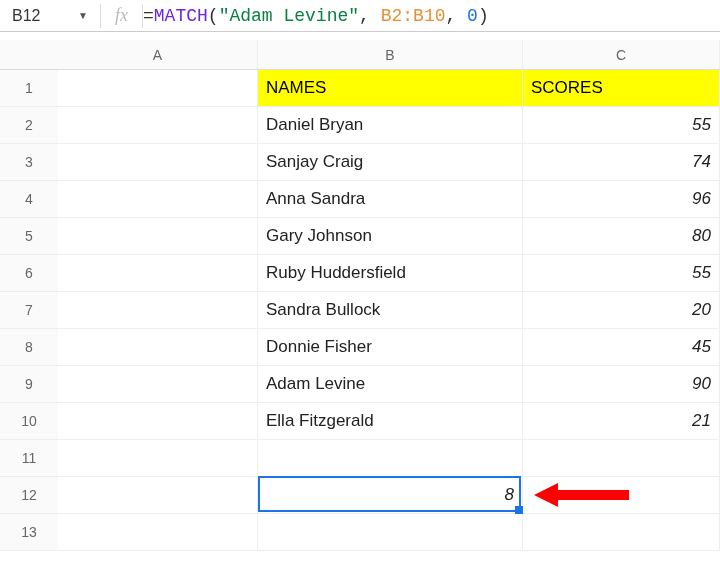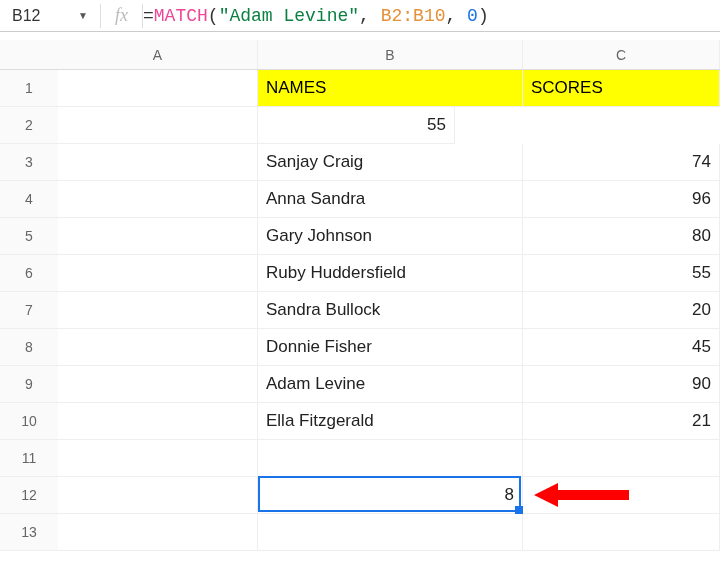--- a/index.html
+++ b/index.html
@@ -44,21 +44,21 @@
       padding: 0 14px;
     }
     .formula-input {
       flex: 1;
       font-family: 'Consolas', 'Courier New', monospace;
       font-size: 18px;
       padding-right: 10px;
       white-space: nowrap;
     }
     .tok-eq { color: #333; }
-    .tok-fn { color: #ec4899; }
+    .tok-fn { color: #6d28d9; }
     .tok-paren { color: #333; }
     .tok-str { color: #0b8043; }
     .tok-range { color: #e69138; }
     .tok-num { color: #1a73e8; }
     .tok-comma { color: #333; }
     .grid-corner {
       position: absolute;
       top: 40px; left: 0;
       width: 58px; height: 30px;
       border-bottom: 1px solid #ddd;
@@ -111,21 +111,21 @@
       border-right: 1px solid #eee;
       border-bottom: 1px solid #eee;
       padding: 0 8px;
       display: flex;
       align-items: center;
       font-size: 17px;
       color: #222;
       overflow: hidden;
       white-space: nowrap;
     }
-    .cell.right { justify-content: flex-end; }
+    .cell.right { justify-content: flex-end; font-style: italic; }
     .header-cell {
       background: #ffff00;
       font-weight: normal;
       color: #000;
     }
     .selected-cell {
       position: absolute;
       border: 2px solid #1a73e8;
       pointer-events: none;
       z-index: 5;
@@ -182,20 +182,21 @@
 <div class="cells">
 
   <div class="row">
     <div class="cell col-A"></div>
     <div class="cell col-B header-cell">NAMES</div>
     <div class="cell col-C header-cell">SCORES</div>
   </div>
 
   <div class="row">
     <div class="cell col-A"></div>
+    <div class="cell col-B">Daniel Bryan</div>
     <div class="cell col-C right">55</div>
   </div>
   <div class="row">
     <div class="cell col-A"></div>
     <div class="cell col-B">Sanjay Craig</div>
     <div class="cell col-C right">74</div>
   </div>
   <div class="row">
     <div class="cell col-A"></div>
     <div class="cell col-B">Anna Sandra</div>

